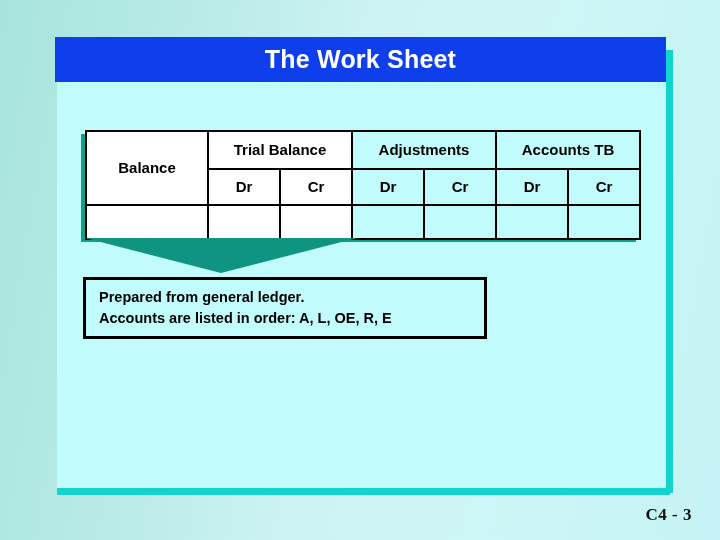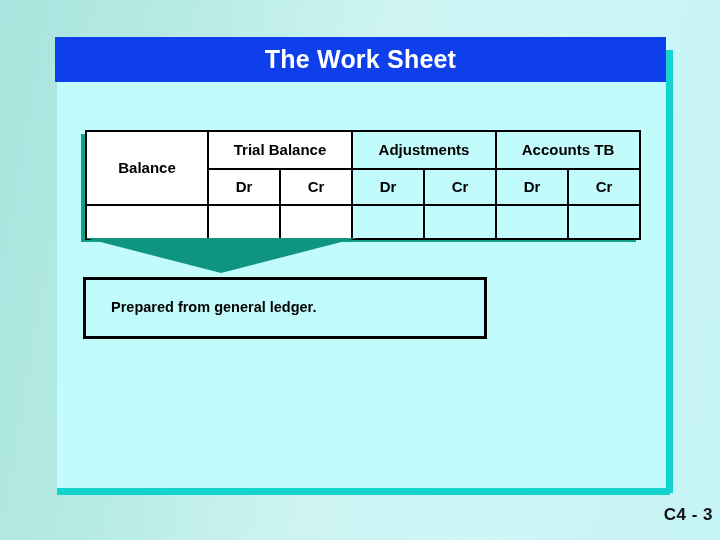--- a/index.html
+++ b/index.html
@@ -131,39 +131,40 @@
     left: 83px;
     top: 277px;
     width: 404px;
     height: 62px;
     background: #c2fbfb;
     border: 3px solid #000000;
     box-sizing: border-box;
     display: flex;
     flex-direction: column;
     justify-content: center;
-    padding: 0 0 0 25px;
+    padding: 0 0 0 13px;
   }
   #callout-box .callout-line {
     font-size: 14.5px;
     font-weight: bold;
     color: #000000;
     line-height: 1.45;
     white-space: nowrap;
   }
 
   
   #slide-number {
     position: absolute;
-    right: 7px;
+    right: 28px;
     top: 505px;
     font-size: 17px;
     font-weight: bold;
     color: #111111;
     letter-spacing: 0.5px;
+    font-family: Liberation Serif, serif;
   }
 </style>
 </head>
 <body>
 
 <div id="slide">
 
   <div id="content-panel"></div>
 
   <div id="frame-right-line"></div>
@@ -210,17 +211,18 @@
           <td class="cell-cyan"></td>
         </tr>
       </tbody>
     </table>
   </div>
 
   <div id="down-arrow"></div>
 
   <div id="callout-box">
     <div class="callout-line">Prepared from general ledger.</div>
+    <div class="callout-line">Accounts are listed in order:  A, L, OE, R, E</div>
   </div>
 
   <div id="slide-number">C4 - 3</div>
 
 </div>
 
 </body></html>

